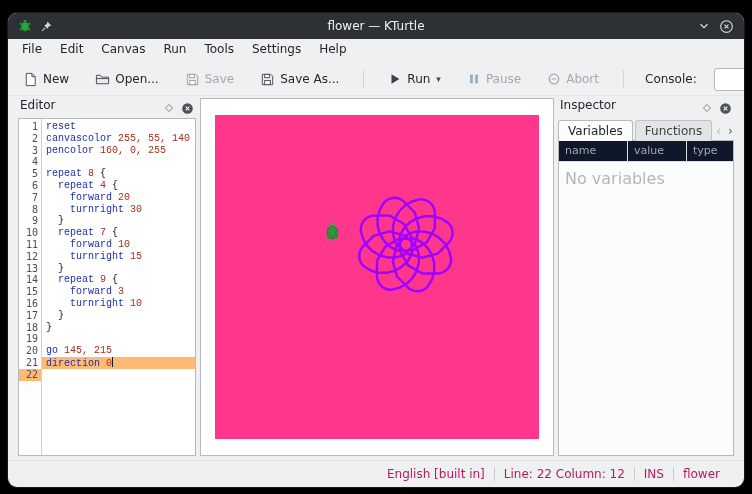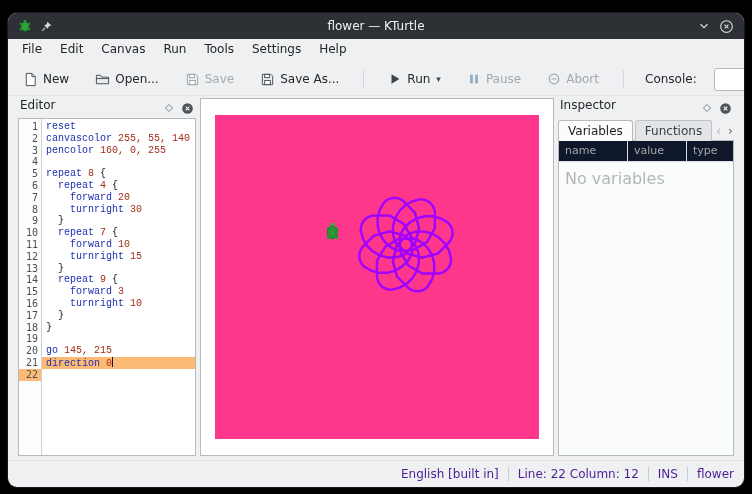--- a/index.html
+++ b/index.html
@@ -68,21 +68,21 @@
   .table-header{display:flex;height:20px;flex:none;background:#0f172a;border-bottom:1px solid #dcdfe1;
     font-size:11px;color:#a4a8ab;}
   .th{padding:3px 6px;border-right:1px solid #dcdfe1;overflow:hidden;}
   .th.c-name{width:56px;flex:none;}
   .th.c-value{width:46px;flex:none;}
   .th.c-type{flex:1;border-right:none;}
   .table-body{flex:1;padding:7px 6px;font-size:16px;color:#b3b7ba;}
 
   
   .statusbar{height:26px;flex:none;display:flex;align-items:center;justify-content:flex-end;
-    padding:0 10px;font-size:12px;color:#4c1d95;border-top:1px solid #e0e2e4;}
+    padding:0 24px;font-size:12px;color:#be185d;border-top:1px solid #e0e2e4;}
   .status-sep{width:1px;height:14px;background:#c9ccce;margin:0 9px;flex:none;}
 
   svg{display:block;}
 </style>
 </head>
 <body>
 
 <div class="window">
 
   <div class="titlebar">

